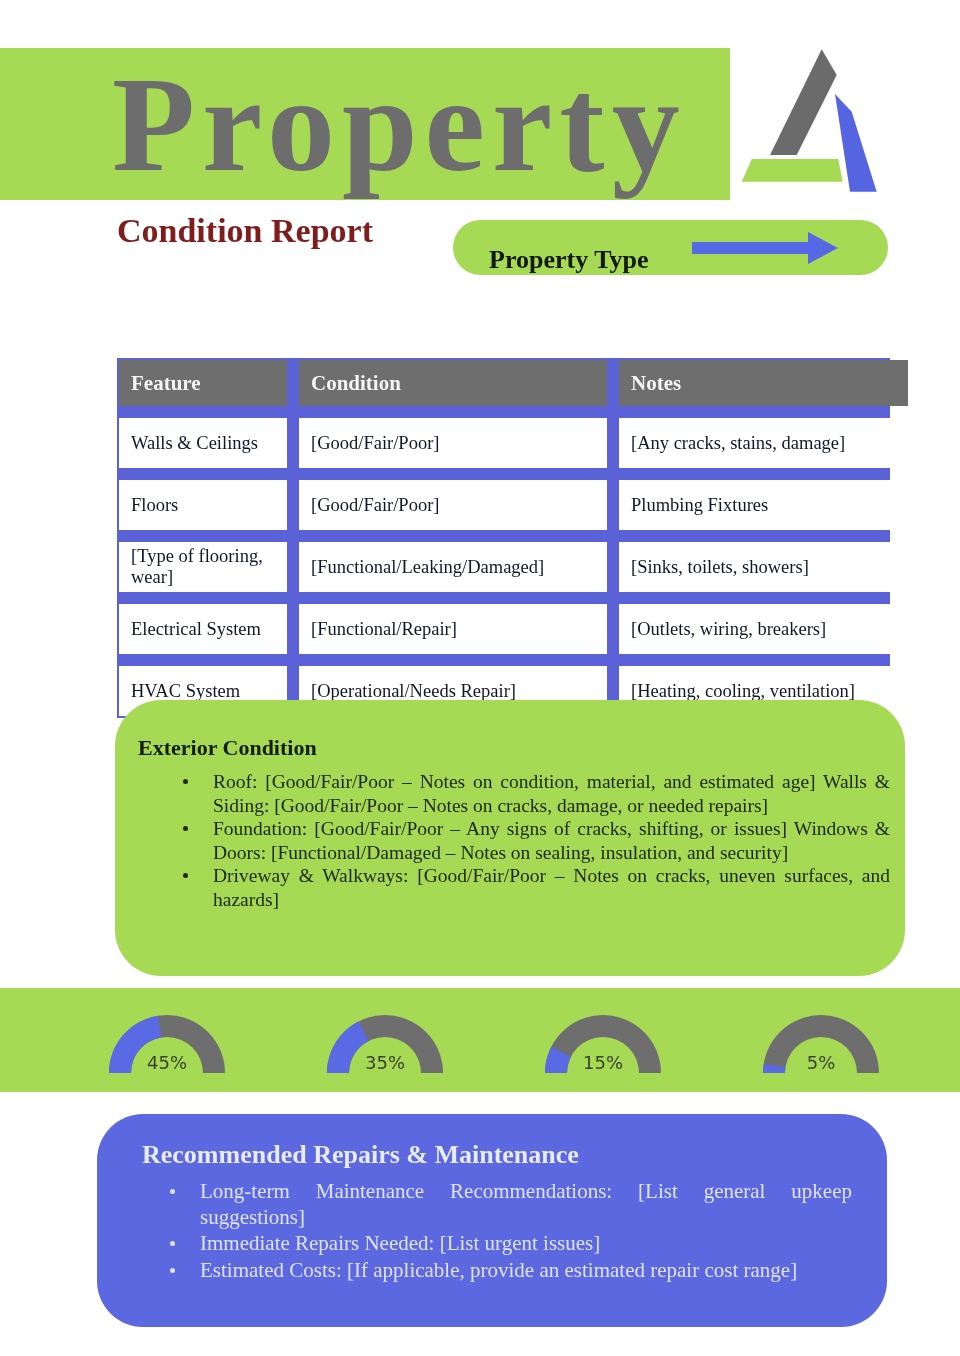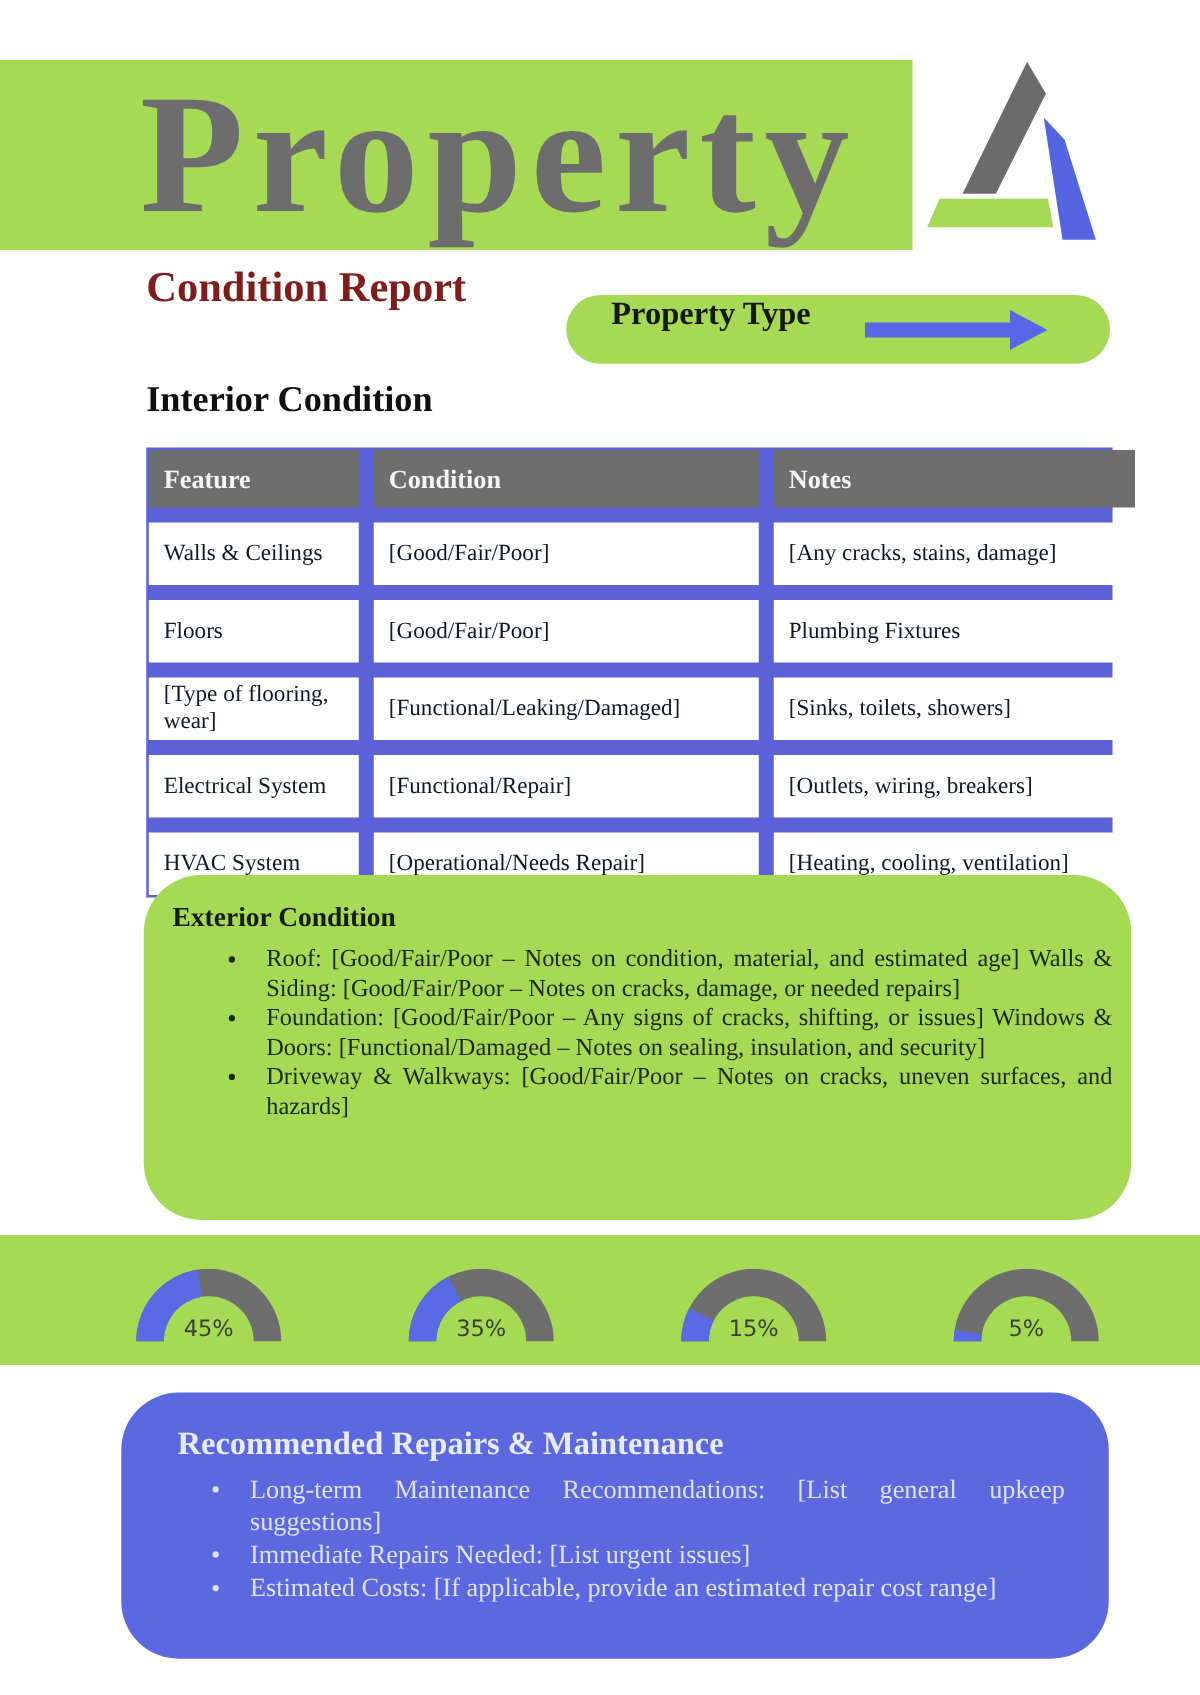--- a/index.html
+++ b/index.html
@@ -5,38 +5,38 @@
   html,body{margin:0;padding:0;background:#ffffff;}
   .page{position:relative;width:960px;height:1356px;background:#ffffff;overflow:hidden;
         font-family:"Liberation Serif",serif;color:#141414;}
 
   
   .band{position:absolute;left:0;top:48px;width:730px;height:152px;background:var(--green);}
   .brand-title{position:absolute;left:112px;top:48px;width:618px;height:152px;line-height:152px;
         font-size:136px;font-weight:bold;letter-spacing:7px;color:#6d6d6d;white-space:nowrap;}
   .logo{position:absolute;left:733px;top:45px;}
   .report-title{position:absolute;left:117px;top:212px;font-size:34px;font-weight:bold;color:#7f1d1d;}
-  .pill{position:absolute;left:453px;top:236px;width:435px;height:55px;border-radius:28px;
-        background:var(--green);display:flex;align-items:flex-start;cursor:pointer;}
+  .pill{position:absolute;left:453px;top:220px;width:435px;height:55px;border-radius:28px;
+        background:var(--green);display:flex;align-items:flex-end;cursor:pointer;}
   .pill-label{margin-left:36px;font-size:26px;font-weight:bold;color:#14180b;}
   .pill-arrow{position:absolute;right:50px;top:50%;transform:translateY(-50%);}
 
   
   .section-heading{position:absolute;left:117px;top:304px;font-size:29px;font-weight:bold;color:#0f0f0f;}
   .table{position:absolute;left:117px;top:358px;width:773px;box-sizing:border-box;
         background:var(--table_border);padding:2px;display:grid;
         grid-template-columns:168px 308px 289px;grid-template-rows:46px repeat(5,50px);gap:12px;}
   .t-cell{background:#ffffff;display:flex;align-items:center;padding:0 12px;
         font-size:18.5px;color:#0f172a;}
   .t-head-cell{background:var(--gray);color:#f5f5f5;font-weight:bold;font-size:21px;}
 
   
   .card{position:absolute;box-sizing:border-box;border-radius:46px;}
   .card-exterior{left:115px;top:700px;width:790px;height:276px;background:var(--green);
-        padding:21px 38px 0 23px;color:#1d2710;}
+        padding:35px 38px 0 23px;color:#1d2710;}
   .card-exterior .card-title{font-size:22px;font-weight:bold;color:#141d09;}
   .card-blue{left:97px;top:1114px;width:790px;height:213px;background:var(--box_blue);
         padding:26px 35px 0 45px;color:#dfe3f6;}
   .card-blue .card-title{font-size:26px;font-weight:bold;color:#e8ebfa;}
 
   ul.bullets{list-style:none;margin:9px 0 0 0;padding:0 0 0 52px;}
   ul.bullets li{position:relative;text-align:justify;}
   ul.bullets li::before{content:"";position:absolute;left:-30px;top:0.48em;width:5px;height:5px;
         border-radius:50%;background:currentColor;}
   .card-exterior ul.bullets{padding-left:75px;width:677px;}
@@ -66,21 +66,20 @@
   <div class="report-title">Condition Report</div>
 
   <div class="pill">
     <span class="pill-label">Property Type</span>
     <svg class="pill-arrow" width="146" height="36" viewBox="0 0 146 36">
       <rect x="0" y="12" width="118" height="12" fill="#5668e6"></rect>
       <polygon points="116,2 146,18 116,34" fill="#5668e6"></polygon>
     </svg>
   </div>
 
-  <div class="section-heading">Interior Condition</div>
   <div class="table">
       <div class="t-cell t-head-cell">Feature</div>
       <div class="t-cell t-head-cell">Condition</div>
       <div class="t-cell t-head-cell">Notes</div>
       <div class="t-cell">Walls &amp; Ceilings</div>
       <div class="t-cell">[Good/Fair/Poor]</div>
       <div class="t-cell">[Any cracks, stains, damage]</div>
       <div class="t-cell">Floors</div>
       <div class="t-cell">[Good/Fair/Poor]</div>
       <div class="t-cell">Plumbing Fixtures</div>

